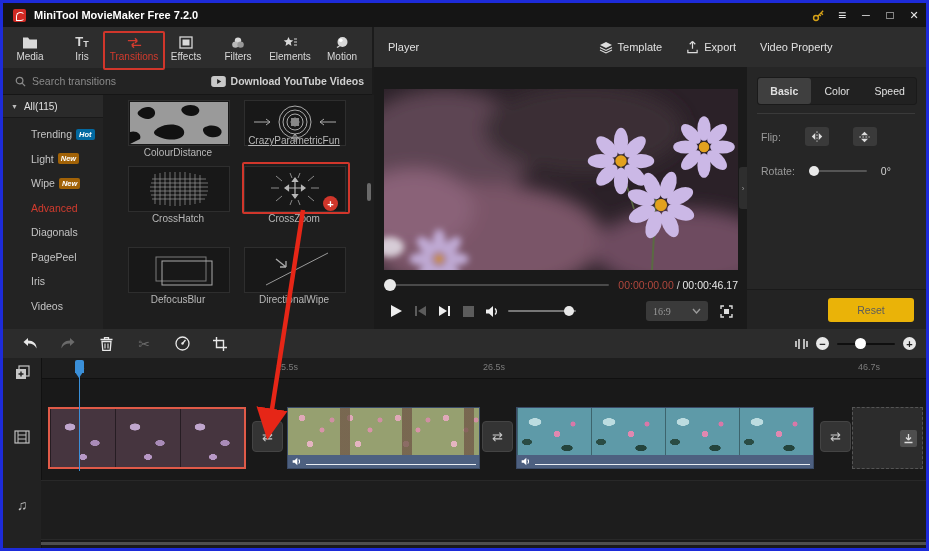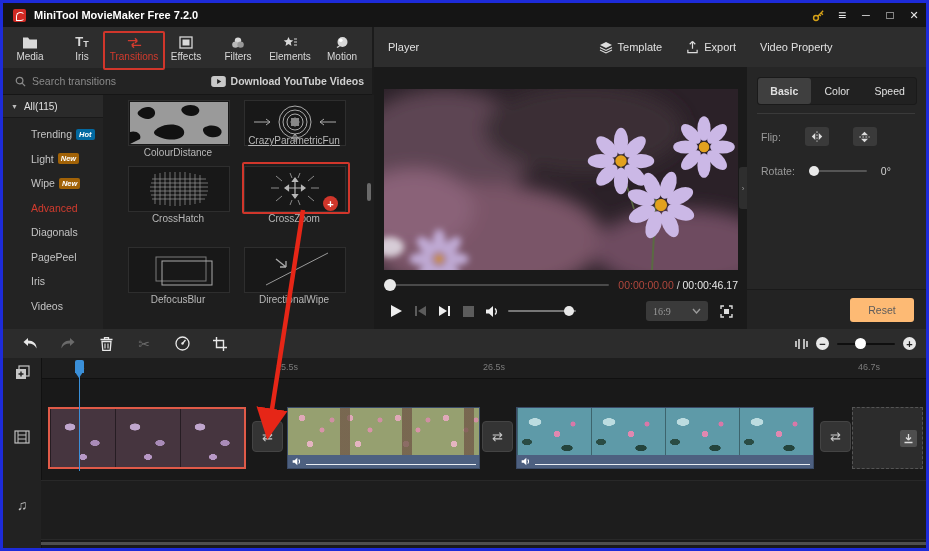--- a/index.html
+++ b/index.html
@@ -65,21 +65,21 @@
   .proptitle{font-size:11px;color:#e0e0e0;margin-left:13px;}
   .proptabs{position:absolute;left:10px;top:50px;width:158px;height:26px;display:flex;background:#212121;border-radius:3px;border:1px solid #1a1a1a;}
   .ptab{flex:1;display:flex;align-items:center;justify-content:center;font-size:10.5px;color:#e0e0e0;}
   .ptab.active{background:#3f3f3f;border-radius:3px;font-weight:bold;}
   .propdiv{position:absolute;left:10px;top:86px;width:158px;border-top:1px solid #3a3a3a;}
   .proplabel{font-size:10.5px;color:#9a9a9a;}
   .flipbtn{width:24px;height:19px;background:#3a3a3a;border-radius:3px;display:flex;align-items:center;justify-content:center;}
   .rotslider{position:relative;width:58px;height:2px;background:#555;border-radius:1px;}
   .rothandle{position:absolute;left:0px;top:-4.5px;width:10px;height:10px;background:#e8e8e8;border-radius:50%;}
   .propbottom{position:absolute;left:0;top:262px;width:179px;height:40px;background:#232323;border-top:1px solid #1a1a1a;}
-  .resetbtn{position:absolute;right:12px;top:8px;width:64px;height:24px;background:#fdba74;border-radius:3px;display:flex;align-items:center;justify-content:center;font-size:10.5px;color:#5c5c5c;}
+  .resetbtn{position:absolute;right:12px;top:8px;width:86px;height:24px;background:#eab308;border-radius:3px;display:flex;align-items:center;justify-content:center;font-size:10.5px;color:#5c5c5c;}
   .collapsetab{position:absolute;left:-8px;top:140px;width:8px;height:42px;background:#2e2e2e;border-radius:3px 0 0 3px;display:flex;align-items:center;justify-content:center;color:#999;font-size:8px;}
   
   .tltoolbar{left:0;top:326px;width:923px;height:29px;background:#2c2c2c;display:flex;align-items:center;border-bottom:1px solid #141414;}
   .tlicon{width:38px;height:24px;display:flex;align-items:center;justify-content:center;}
   .zoomctl{margin-left:auto;display:flex;align-items:center;margin-right:10px;gap:8px;}
   .zcircle{width:13px;height:13px;border-radius:50%;background:#e8e8e8;color:#222;display:flex;align-items:center;justify-content:center;font-size:11px;font-weight:bold;line-height:0;}
   .ztrack{position:relative;width:58px;height:2px;background:#0f0f0f;border-radius:1px;}
   .zhandle{position:absolute;left:18px;top:-4.5px;width:11px;height:11px;background:#fff;border-radius:50%;}
   
   .timeline{left:0;top:355px;width:923px;height:190px;background:#191919;}

